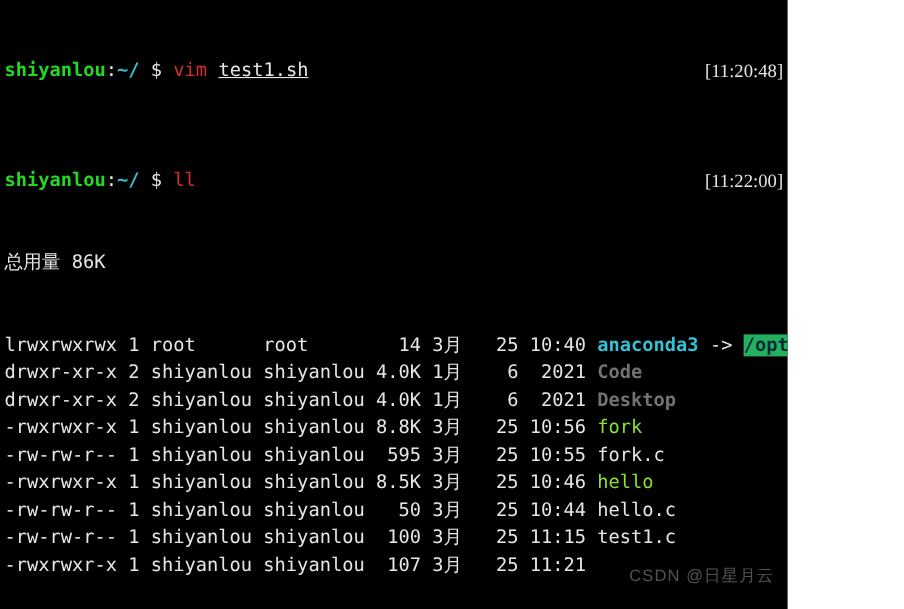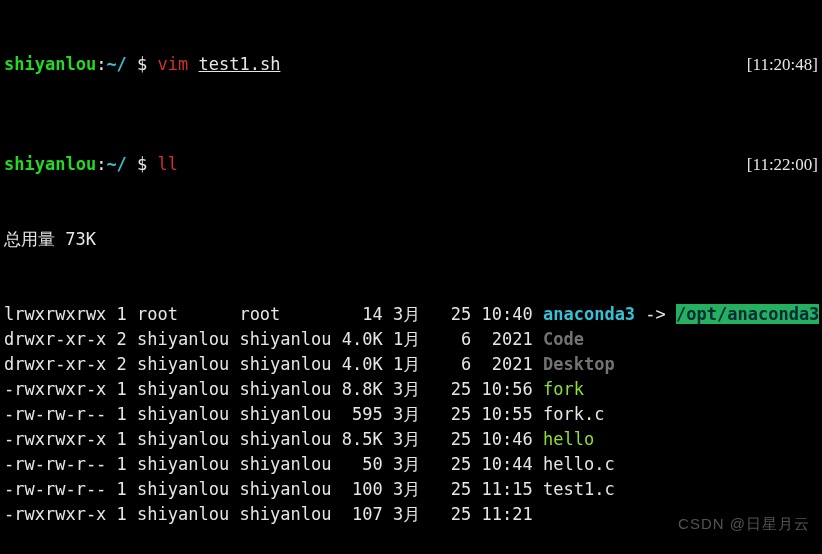--- a/index.html
+++ b/index.html
@@ -1,17 +1,17 @@
 <!DOCTYPE html>
 <html><head>
 <meta charset="utf-8">
 <style>
 html,body{margin:0;padding:0;background:#fff;}
 .term{
-  width:822px;height:554px;
+  width:716px;height:554px;
   background:#000;
   font-family:"DejaVu Sans Mono","Liberation Mono",Consolas,monospace;
   font-size:17px;
   line-height:25px;
   color:#e6e6e6;
   padding:2px 4px;
   box-sizing:border-box;
   position:relative;
   white-space:pre;
   overflow:hidden;
@@ -42,21 +42,21 @@
 <span class="left"><span class="c-green">shiyanlou</span><span class="c-white">:</span><span class="c-cyan">~/</span><span class="c-white"> $ </span><span class="c-red">vim</span><span> </span><span class="c-white underline">test1.sh</span></span>
 <span class="right">[11:20:48]</span>
 </div>
 
 
 <div class="row">
 <span class="left"><span class="c-green">shiyanlou</span><span class="c-white">:</span><span class="c-cyan">~/</span><span class="c-white"> $ </span><span class="c-red">ll</span></span>
 <span class="right">[11:22:00]</span>
 </div>
 
-<div class="c-white">总用量 73K</div>
+<div class="c-white">总用量 86K</div>
 
 <div id="ls-block"><div class="c-white">lrwxrwxrwx 1 root      root        14 3月   25 10:40 <span class="c-cyan">anaconda3</span><span class="c-white"> -&gt; </span><span class="hl-link">/opt/anaconda3</span></div><div class="c-white">drwxr-xr-x 2 shiyanlou shiyanlou 4.0K 1月    6  2021 <span class="c-blue">Code</span></div><div class="c-white">drwxr-xr-x 2 shiyanlou shiyanlou 4.0K 1月    6  2021 <span class="c-blue">Desktop</span></div><div class="c-white">-rwxrwxr-x 1 shiyanlou shiyanlou 8.8K 3月   25 10:56 <span class="c-lime">fork</span></div><div class="c-white">-rw-rw-r-- 1 shiyanlou shiyanlou  595 3月   25 10:55 <span class="c-white">fork.c</span></div><div class="c-white">-rwxrwxr-x 1 shiyanlou shiyanlou 8.5K 3月   25 10:46 <span class="c-lime">hello</span></div><div class="c-white">-rw-rw-r-- 1 shiyanlou shiyanlou   50 3月   25 10:44 <span class="c-white">hello.c</span></div><div class="c-white">-rw-rw-r-- 1 shiyanlou shiyanlou  100 3月   25 11:15 <span class="c-white">test1.c</span></div><div class="c-white">-rwxrwxr-x 1 shiyanlou shiyanlou  107 3月   25 11:21 </div></div>
 
 
 
 
 
 
 
 

